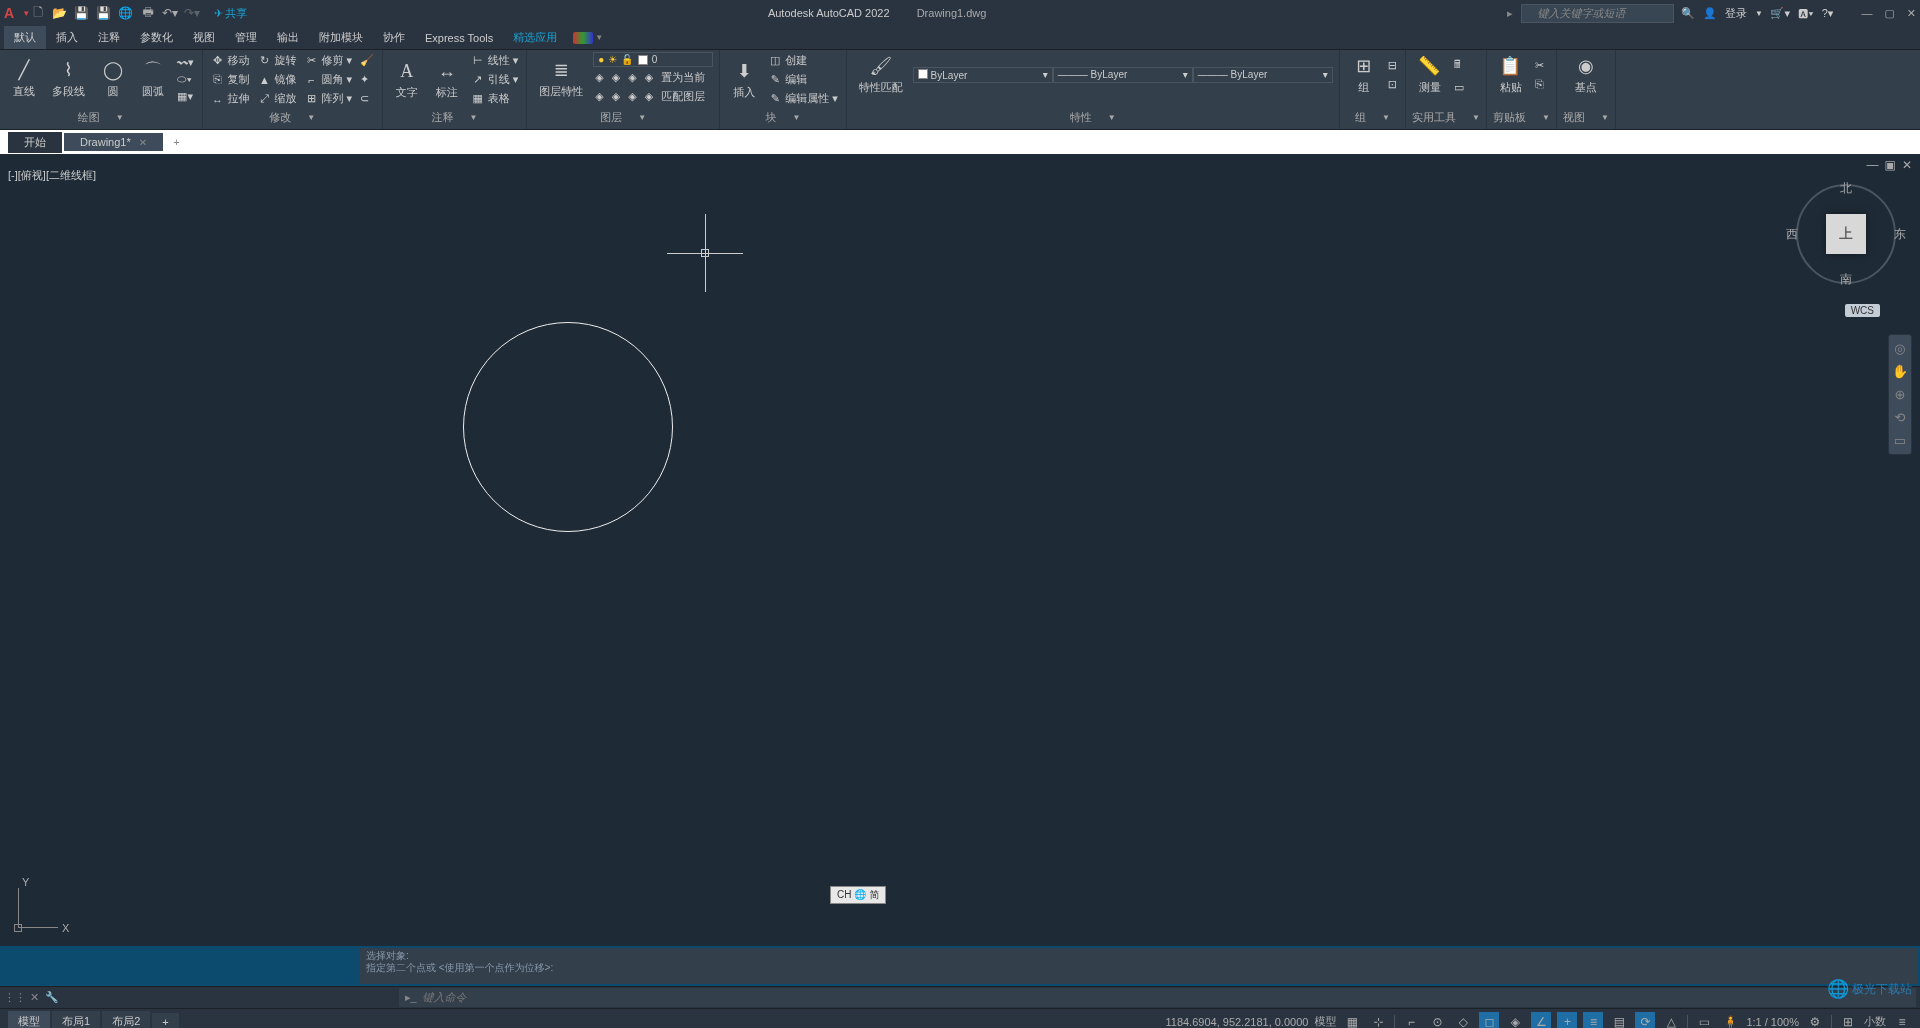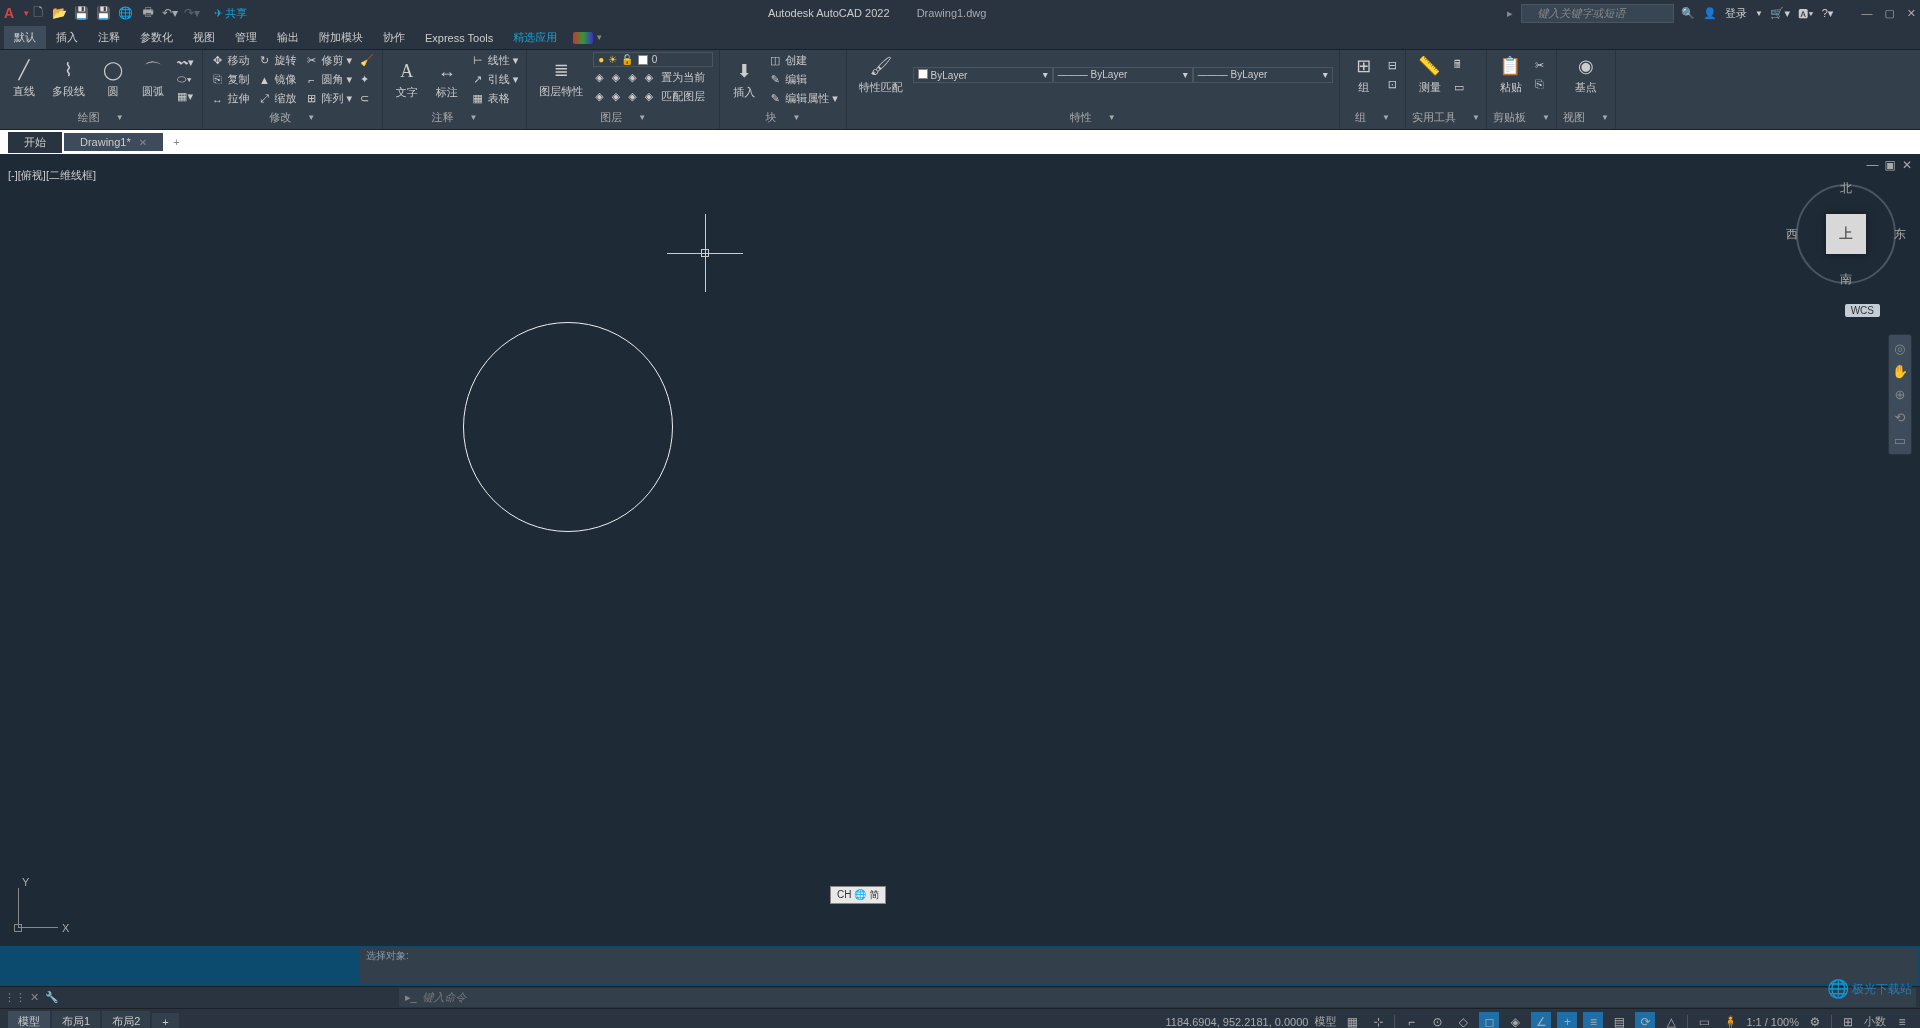--- a/index.html
+++ b/index.html
@@ -440,20 +440,21 @@
     <span class="navitem">⊕</span>
     <span class="navitem">⟲</span>
     <span class="navitem">▭</span>
   </div>
   <div class="ime-badge">CH 🌐 简</div>
 </div>
 
 <div class="cmd-area">
   <div class="cmd-history">
     <div>选择对象:</div>
+    <div>指定第二个点或 &lt;使用第一个点作为位移&gt;:</div>
   </div>
 </div>
 <div class="cmd-line">
   <span class="cmd-handle">⋮⋮</span>
   <span style="color:#888">✕</span>
   <span style="color:#888;margin-left:6px">🔧</span>
   <div class="cmd-prompt">
     <span>▸_</span>
     <span style="font-style:italic;color:#777">键入命令</span>
   </div>

